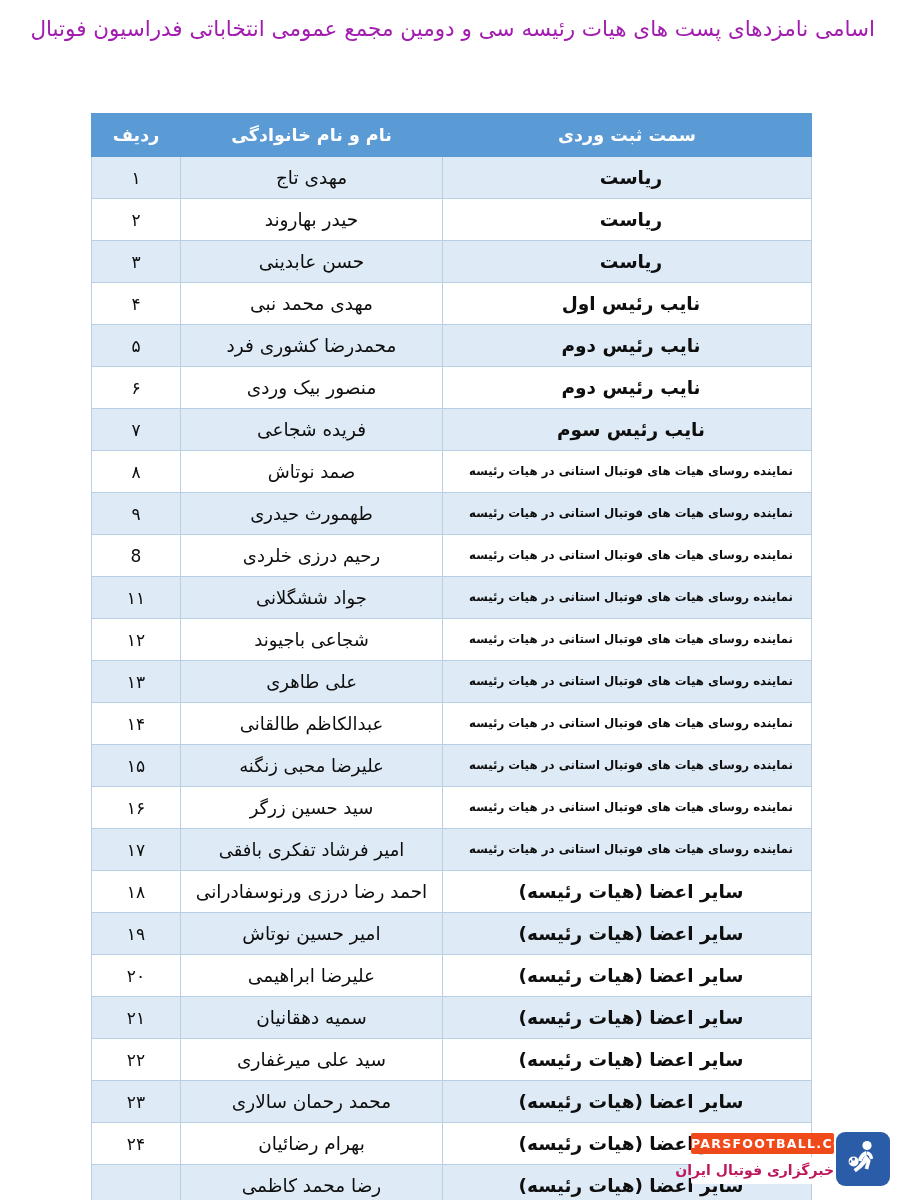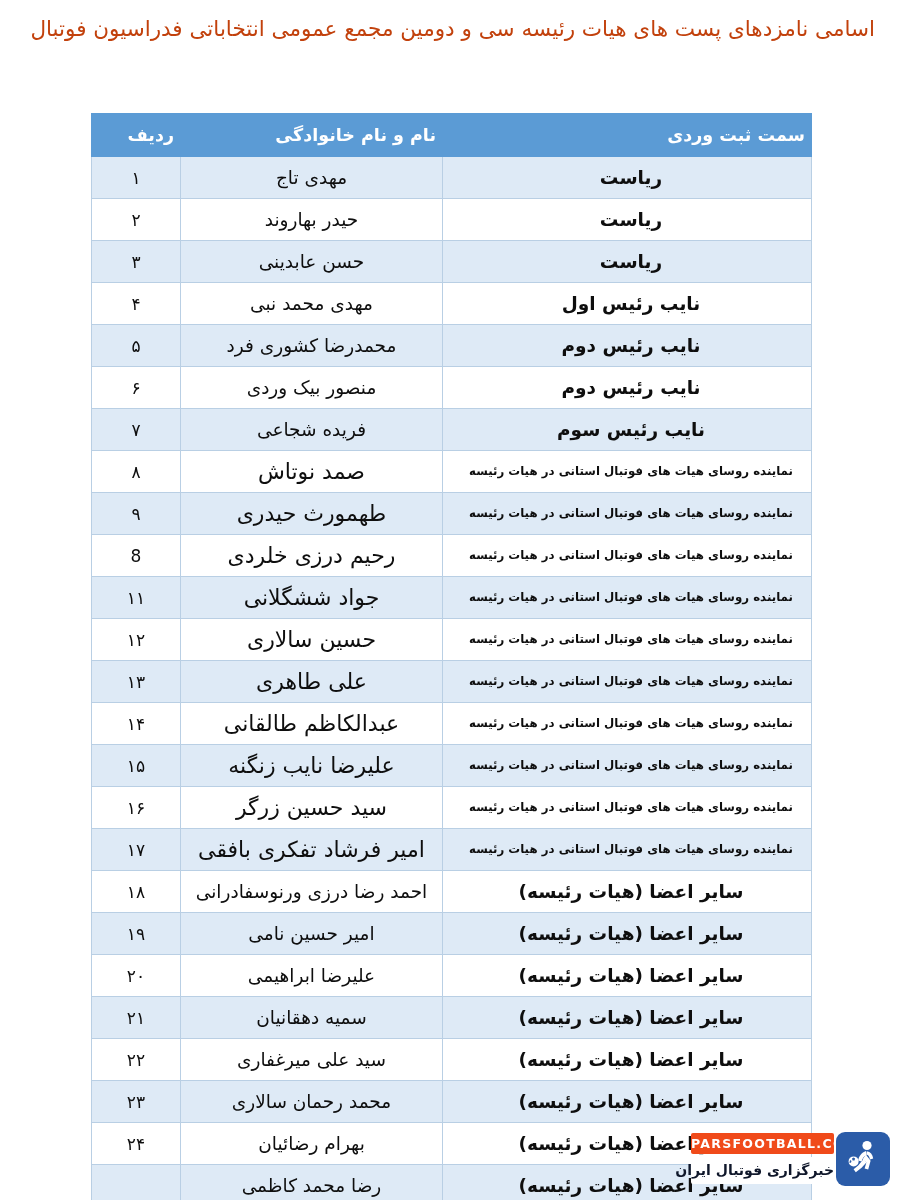--- a/index.html
+++ b/index.html
@@ -19,21 +19,21 @@
 
   
   .page-title {
     position: absolute;
     top: 14px;
     right: 22px;
     left: 22px;
     text-align: right;
     font-size: 21.5px;
     font-weight: 400;
-    color: #c2410c;
+    color: #a21caf;
     line-height: 1.35;
     letter-spacing: 0px;
     white-space: nowrap;
   }
 
   
   .table-wrap {
     position: absolute;
     top: 113px;
     right: 85px;          
@@ -50,21 +50,21 @@
   table.cand-table col.col-post    { width: 369px; }
 
   
   thead th {
     background: #5b9bd5;
     color: #ffffff;
     font-size: 17.5px;
     font-weight: bold;
     height: 42px;
     padding: 0 6px;
-    text-align: right;
+    text-align: center;
     border: 1px solid #5b9bd5;
     vertical-align: middle;
     white-space: nowrap;
   }
 
   
   tbody td {
     border: 1px solid #b9cfe4;
     text-align: center;
     vertical-align: middle;
@@ -91,21 +91,21 @@
     padding-left: 16px;
   }
   
   tr.long-post td.c-post {
     font-size: 11.8px;
     font-weight: bold;
     line-height: 1.2;
     white-space: nowrap;
     margin-top: 19px;
   }
-  tr.long-post td.c-name { font-size: 22px; }
+  tr.long-post td.c-name { font-size: 18px; }
 
   
   .watermark {
     position: absolute;
     left: 690px;
     top: 1132px;
     width: 200px;
     height: 62px;
     direction: rtl;
   }
@@ -136,21 +136,21 @@
     font-weight: bold;
     letter-spacing: 1.3px;
     text-align: center;
     height: 21px;
     line-height: 21px;
     border-radius: 2px;
     direction: ltr;
   }
   .wm-bottom {
     background: #ffffff;
-    color: #0f172a;
+    color: #be185d;
     font-size: 14px;
     font-weight: bold;
     height: 27px;
     line-height: 27px;
     margin-top: 3px;
     border-radius: 2px;
     white-space: nowrap;
   }
 </style>
 </head>
@@ -223,56 +223,56 @@
           <td class="c-name">رحیم درزی خلردی</td>
           <td class="c-radif">8</td>
         </tr>
         <tr class="band-a long-post">
           <td class="c-post">نماینده روسای هیات های فوتبال استانی در هیات رئیسه</td>
           <td class="c-name">جواد ششگلانی</td>
           <td class="c-radif">۱۱</td>
         </tr>
         <tr class="band-b long-post">
           <td class="c-post">نماینده روسای هیات های فوتبال استانی در هیات رئیسه</td>
-          <td class="c-name">حسین سالاری</td>
+          <td class="c-name">شجاعی باجیوند</td>
           <td class="c-radif">۱۲</td>
         </tr>
         <tr class="band-a long-post">
           <td class="c-post">نماینده روسای هیات های فوتبال استانی در هیات رئیسه</td>
           <td class="c-name">علی طاهری</td>
           <td class="c-radif">۱۳</td>
         </tr>
         <tr class="band-b long-post">
           <td class="c-post">نماینده روسای هیات های فوتبال استانی در هیات رئیسه</td>
           <td class="c-name">عبدالکاظم طالقانی</td>
           <td class="c-radif">۱۴</td>
         </tr>
         <tr class="band-a long-post">
           <td class="c-post">نماینده روسای هیات های فوتبال استانی در هیات رئیسه</td>
-          <td class="c-name">علیرضا نایب زنگنه</td>
+          <td class="c-name">علیرضا محبی زنگنه</td>
           <td class="c-radif">۱۵</td>
         </tr>
         <tr class="band-b long-post">
           <td class="c-post">نماینده روسای هیات های فوتبال استانی در هیات رئیسه</td>
           <td class="c-name">سید حسین زرگر</td>
           <td class="c-radif">۱۶</td>
         </tr>
         <tr class="band-a long-post">
           <td class="c-post">نماینده روسای هیات های فوتبال استانی در هیات رئیسه</td>
           <td class="c-name">امیر فرشاد تفکری بافقی</td>
           <td class="c-radif">۱۷</td>
         </tr>
         <tr class="band-b">
           <td class="c-post">سایر اعضا (هیات رئیسه)</td>
           <td class="c-name">احمد رضا درزی ورنوسفادرانی</td>
           <td class="c-radif">۱۸</td>
         </tr>
         <tr class="band-a">
           <td class="c-post">سایر اعضا (هیات رئیسه)</td>
-          <td class="c-name">امیر حسین نامی</td>
+          <td class="c-name">امیر حسین نوتاش</td>
           <td class="c-radif">۱۹</td>
         </tr>
         <tr class="band-b">
           <td class="c-post">سایر اعضا (هیات رئیسه)</td>
           <td class="c-name">علیرضا  ابراهیمی</td>
           <td class="c-radif">۲۰</td>
         </tr>
         <tr class="band-a">
           <td class="c-post">سایر اعضا (هیات رئیسه)</td>
           <td class="c-name">سمیه دهقانیان</td>

